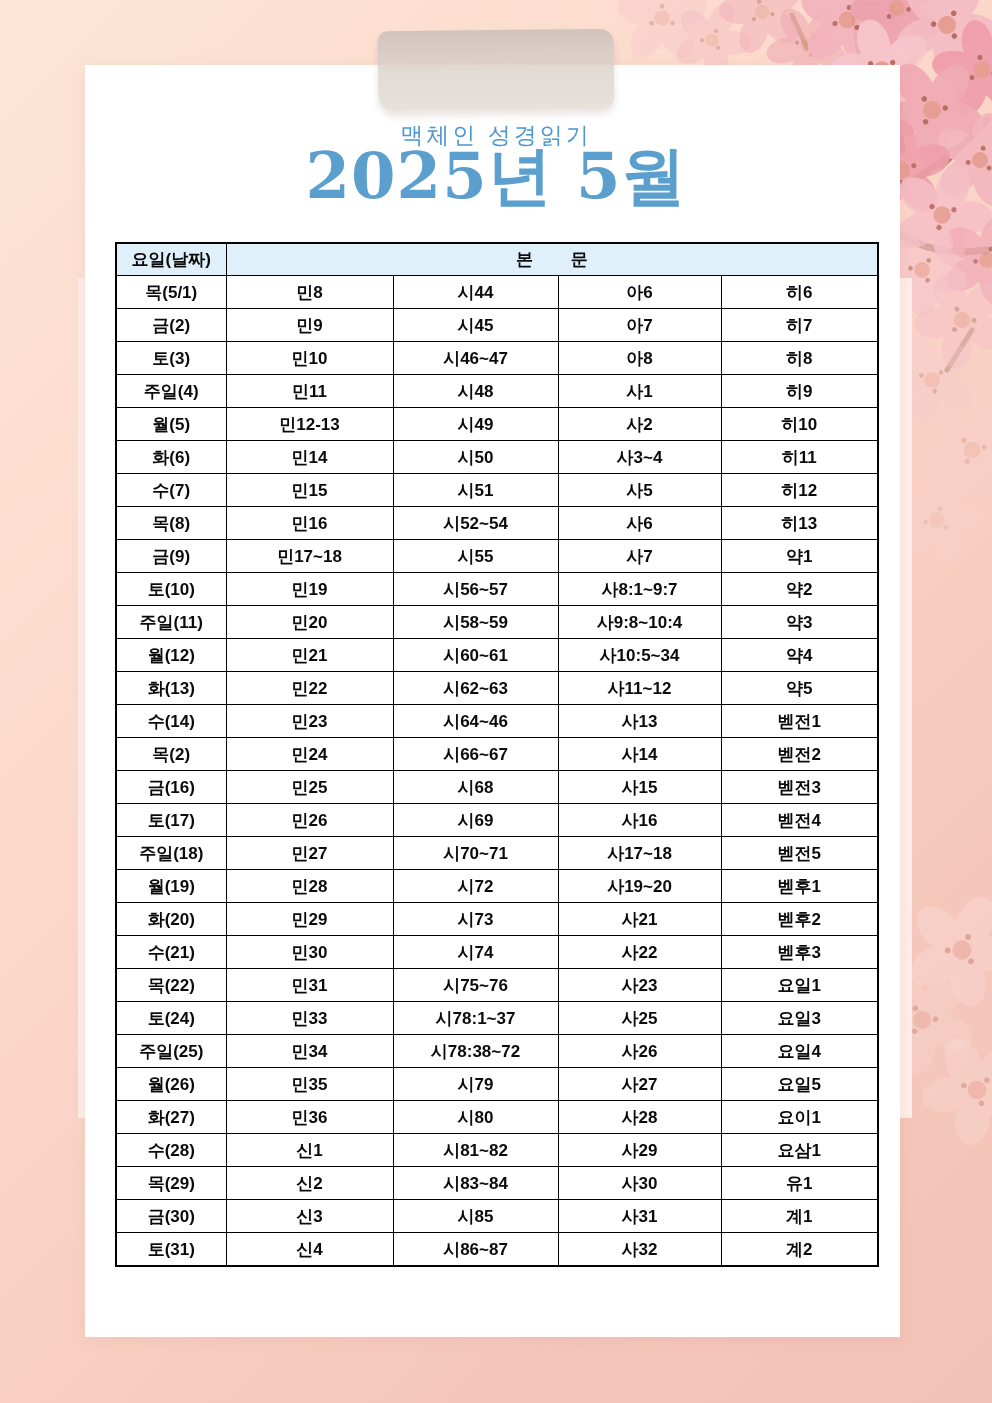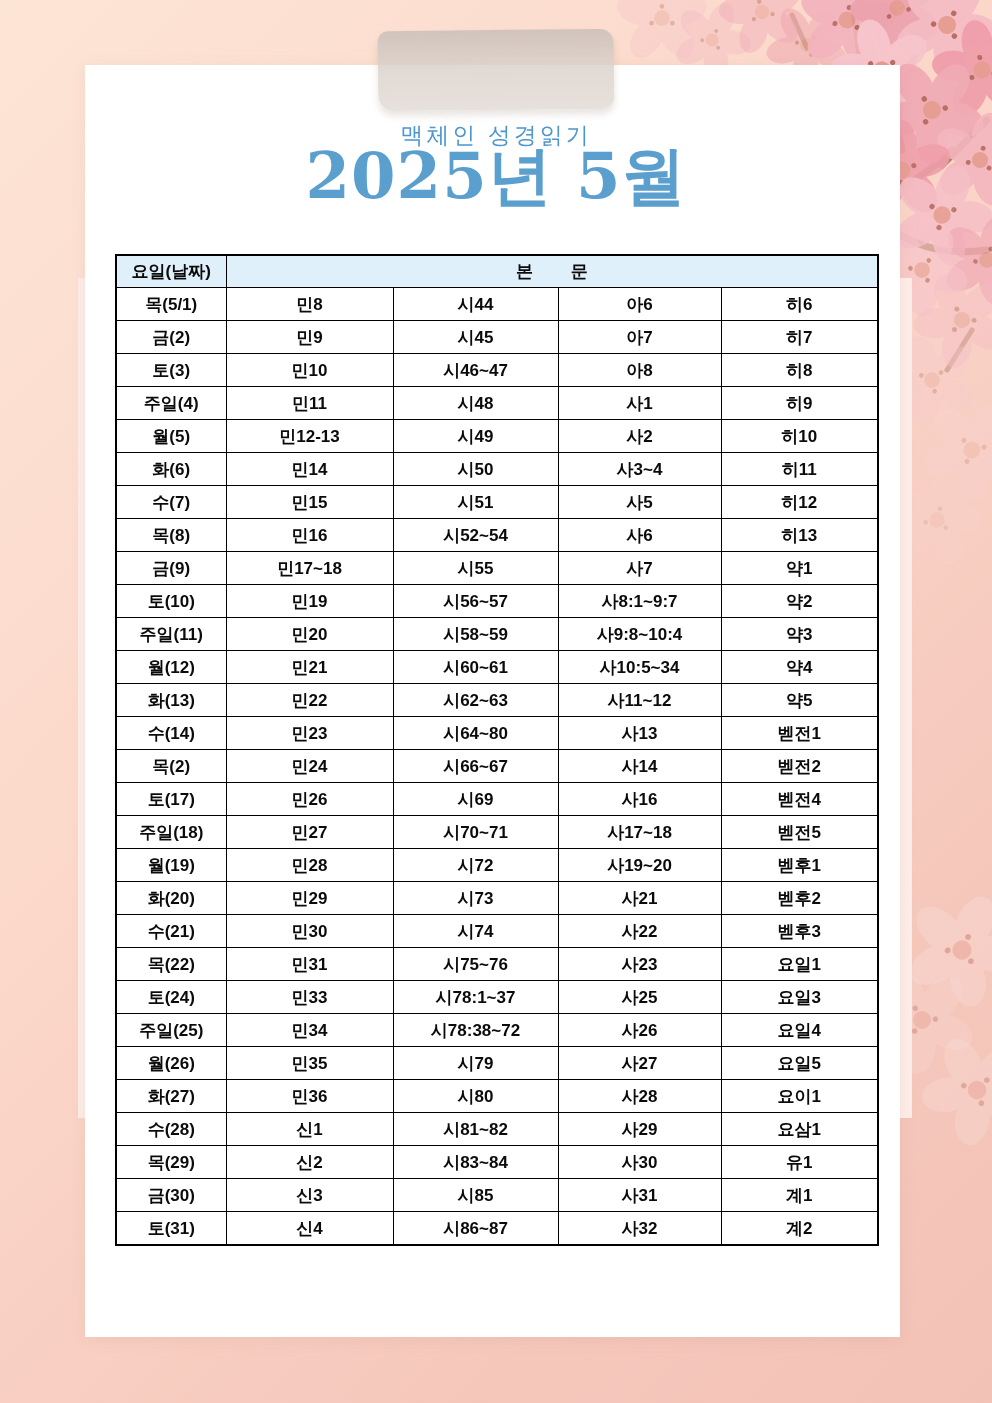--- a/index.html
+++ b/index.html
@@ -13,21 +13,21 @@
         box-shadow:0 3px 14px rgba(170,110,100,0.10);z-index:3;}
   .tape{position:absolute;left:378px;top:30px;width:236px;height:80px;z-index:4;
         background:linear-gradient(180deg,rgba(203,192,185,0.88) 0%,rgba(219,210,203,0.82) 50%,rgba(228,221,214,0.88) 100%);
         border-radius:10px 14px 12px 16px;transform:rotate(-0.6deg);
         box-shadow:0 5px 7px rgba(120,85,75,0.16);}
   .subtitle{position:absolute;left:0;top:120px;width:100%;margin:0;text-align:center;z-index:5;
             color:#4d96d0;font-size:23px;font-weight:normal;letter-spacing:3px;}
   .title{position:absolute;left:0;top:136px;width:100%;margin:0;text-align:center;z-index:5;
          color:#5b9fce;font-family:"DejaVu Serif",serif;font-size:64px;font-weight:bold;
          letter-spacing:1px;line-height:1.25;}
-  table.reading{position:absolute;left:30px;top:189px;border-collapse:collapse;table-layout:fixed;
+  table.reading{position:absolute;left:30px;top:177px;border-collapse:collapse;table-layout:fixed;
                 width:762px;background:#ffffff;border:2px solid #000;}
   table.reading th, table.reading td{border:1px solid #000;text-align:center;vertical-align:middle;
                 color:#0b0b0b;font-size:17px;overflow:hidden;white-space:nowrap;padding:0;}
   table.reading th{height:31px;background:#dff0fa;font-weight:bold;}
   table.reading th.passage-header{white-space:pre;}
   table.reading td{height:32px;font-weight:600;}
 </style>
 </head>
 <body>
 
@@ -192,32 +192,39 @@
           <tr>
             <td>화(13)</td>
             <td>민22</td>
             <td>시62~63</td>
             <td>사11~12</td>
             <td>약5</td>
           </tr>
           <tr>
             <td>수(14)</td>
             <td>민23</td>
-            <td>시64~80</td>
+            <td>시64~46</td>
             <td>사13</td>
             <td>벧전1</td>
           </tr>
           <tr>
             <td>목(2)</td>
             <td>민24</td>
             <td>시66~67</td>
             <td>사14</td>
             <td>벧전2</td>
           </tr>
           <tr>
+            <td>금(16)</td>
+            <td>민25</td>
+            <td>시68</td>
+            <td>사15</td>
+            <td>벧전3</td>
+          </tr>
+          <tr>
             <td>토(17)</td>
             <td>민26</td>
             <td>시69</td>
             <td>사16</td>
             <td>벧전4</td>
           </tr>
           <tr>
             <td>주일(18)</td>
             <td>민27</td>
             <td>시70~71</td>

